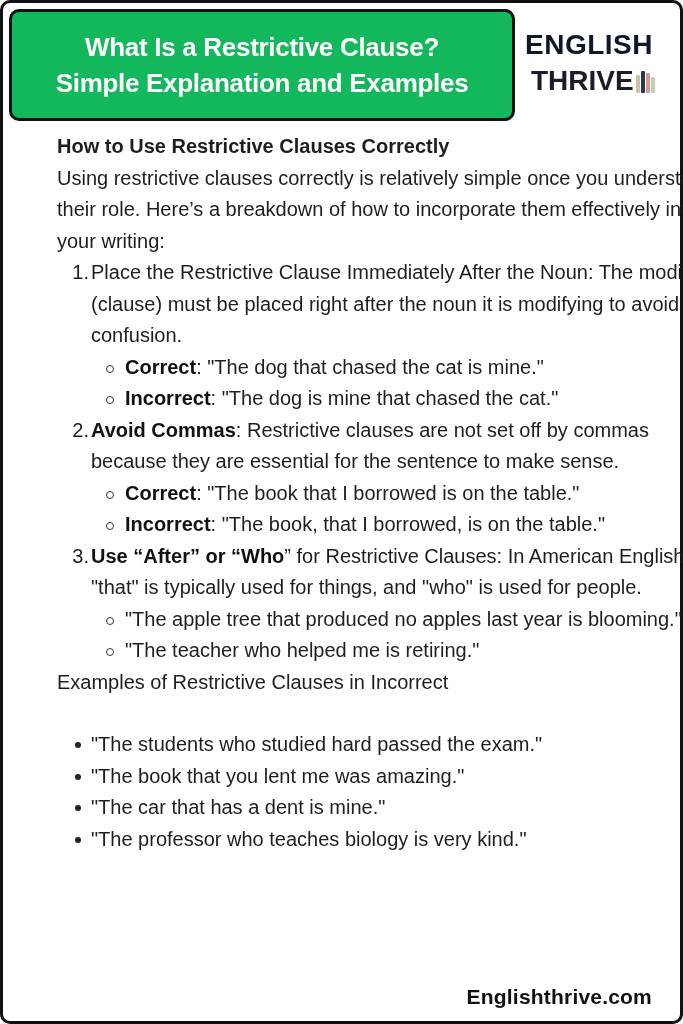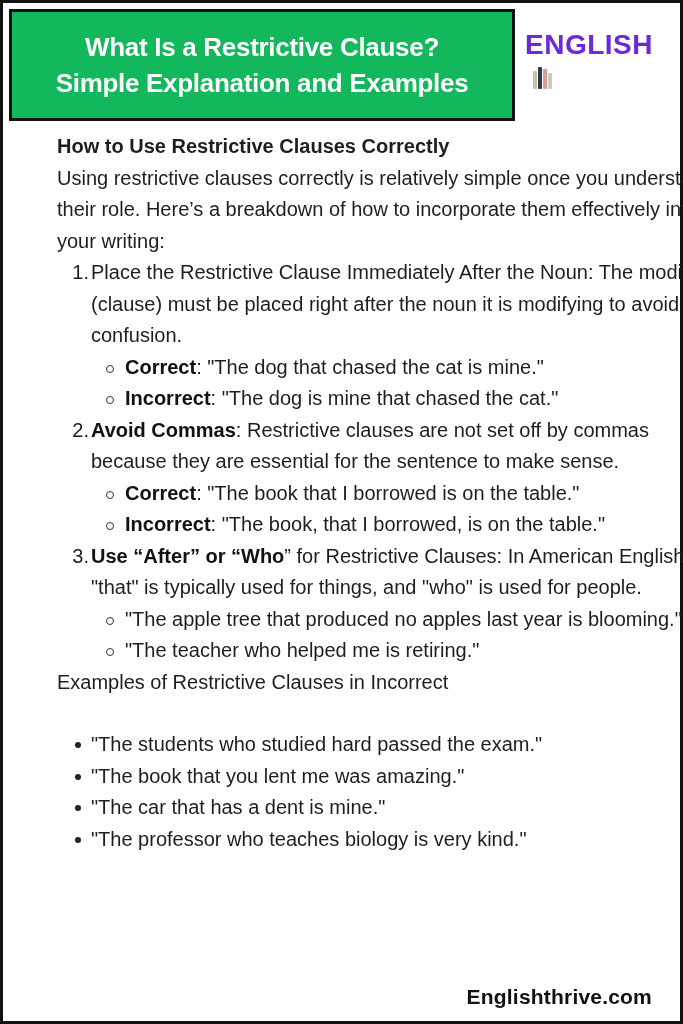--- a/index.html
+++ b/index.html
@@ -1,33 +1,33 @@
 <!DOCTYPE html>
 <html><head>
   <meta charset="utf-8">
   <style>
-    * { box-sizing: border-box; margin: 0; padding: 0; }
+    * { box-sizing: border-box; margin: 0; padding: 0; border-radius: 10px; }
     html, body { width: 683px; height: 1024px; background: #ffffff; overflow: hidden; }
     body { font-family: "Liberation Sans", "DejaVu Sans", sans-serif; color: #1a1a1a; }
     .frame {
       position: absolute; left: 0; top: 0; width: 683px; height: 1024px;
       border: 3px solid #111; background: #fff;
     }
     .title-box {
       position: absolute; left: 6px; top: 6px; width: 506px; height: 112px;
       background: #12b85b; border: 3px solid #111;
       display: flex; flex-direction: column; align-items: center; justify-content: center;
       color: #ffffff; font-weight: bold; font-size: 26px; line-height: 36px;
       letter-spacing: -0.3px; text-align: center;
     }
     .logo {
       position: absolute; left: 522px; top: 26px; width: 150px; height: 80px;
     }
     .logo-top {
-      position: absolute; left: 0; top: 0; color: #6d28d9;
+      position: absolute; left: 0; top: 0; color: #0f172a;
       font-weight: bold; font-size: 28px; letter-spacing: 0.5px; line-height: 32px;
     }
     .logo-bottom {
       position: absolute; left: 6px; top: 36px; color: #1c1c2b;
       font-weight: bold; font-size: 28px; letter-spacing: 0px; line-height: 32px;
       display: flex; align-items: center;
     }
     .books { display: inline-flex; align-items: flex-end; height: 24px; margin-left: 2px; }
     .books span { display: inline-block; width: 4px; margin-right: 1px; border-radius: 1px; }
     .content {
@@ -64,20 +64,21 @@
 <div class="frame">
 
   <div class="title-box">
     <div>What Is a Restrictive Clause?</div>
     <div>Simple Explanation and Examples</div>
   </div>
 
   <div class="logo">
     <div class="logo-top">ENGLISH</div>
     <div class="logo-bottom">
+      <span>THRIVE</span>
       <span class="books">
         <span style="height:18px;background:#c9c2a8;"></span>
         <span style="height:22px;background:#2b3a4a;"></span>
         <span style="height:20px;background:#d89a94;"></span>
         <span style="height:16px;background:#cfcab8;"></span>
       </span>
     </div>
   </div>
 
   <div class="content">

